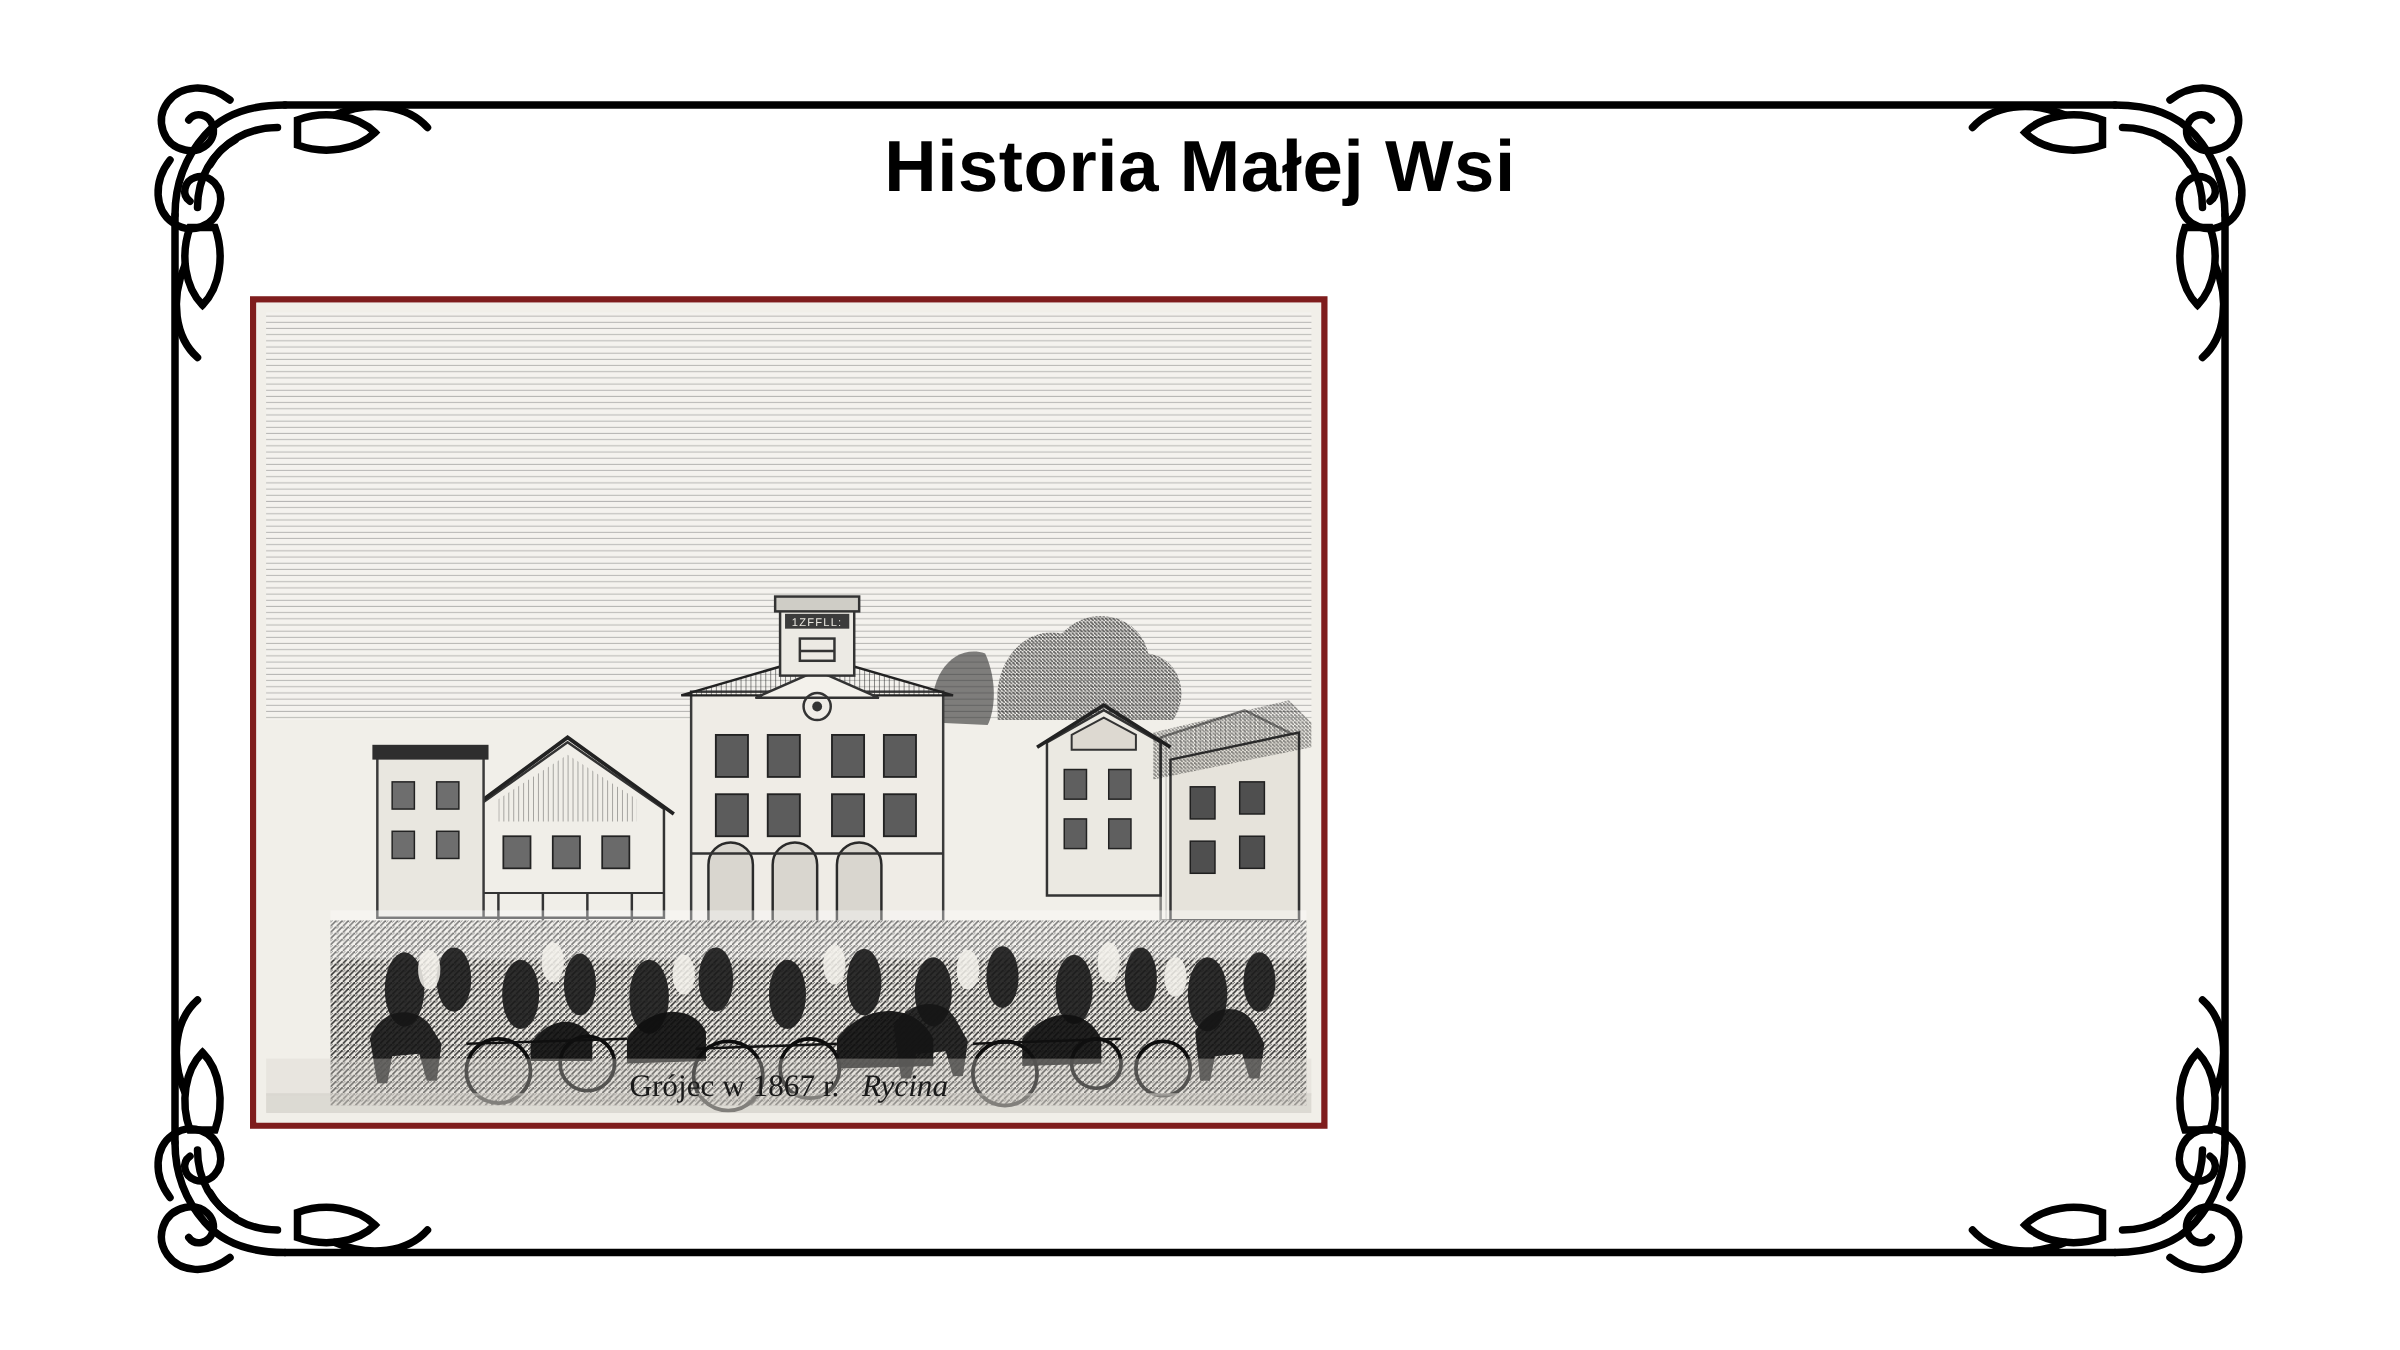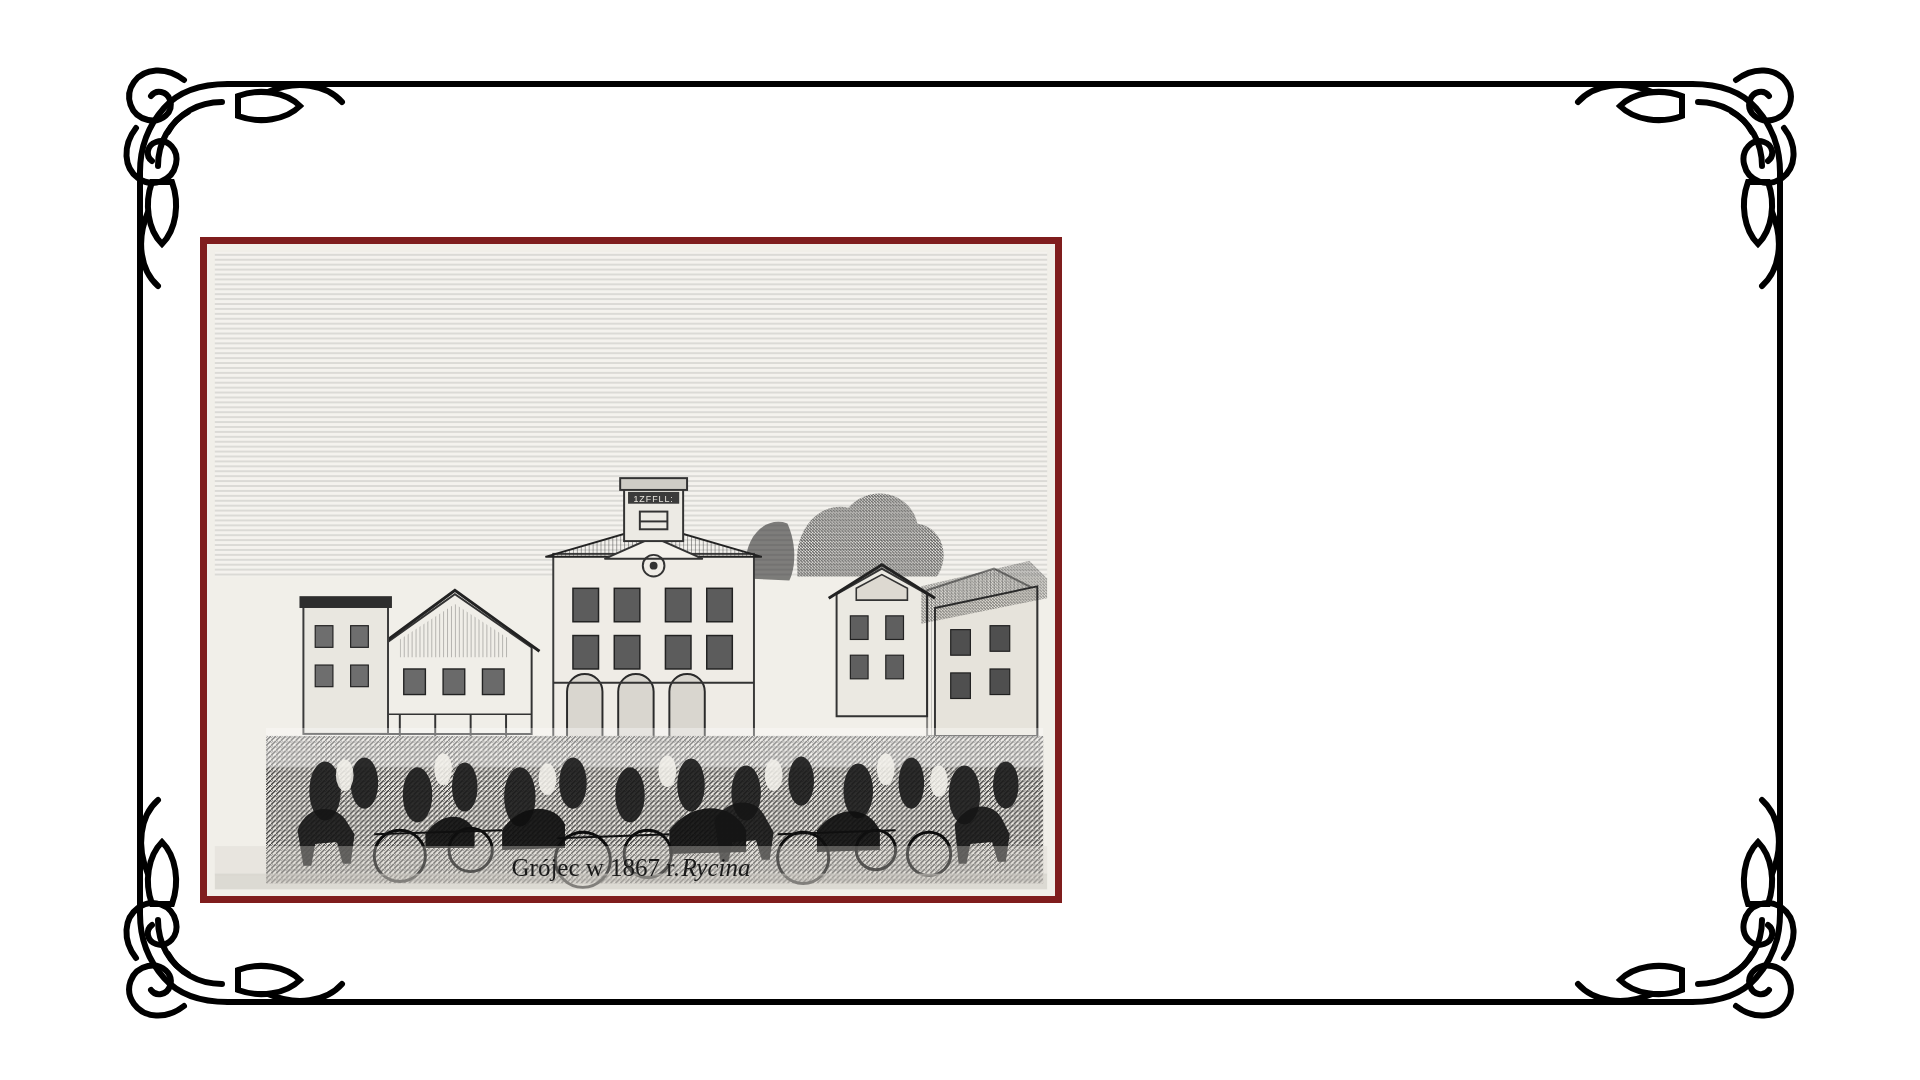--- a/index.html
+++ b/index.html
@@ -45,41 +45,41 @@
 
   
   .picture-wrap {
     position: absolute;
     left: 200px;
     top: 237px;
     width: 862px;
     height: 666px;
     background: #f2f0ec;
     overflow: hidden;
-    border: 7px solid #7f1d1d;
+    border: 5px solid #7f1d1d;
     box-sizing: border-box;
   }
   .engraving {
     position: absolute;
     inset: 0;
     display: block;
   }
   .caption {
     position: absolute;
     left: 0;
     bottom: 14px;
     width: 100%;
     text-align: center;
     font-family: "Liberation Serif", serif;
     font-size: 25px;
     color: #1a1a1a;
   }
   .caption .cap-italic {
     font-style: italic;
-    padding-left: 2px;
+    padding-left: 18px;
   }
 
   
   .body-text {
     position: absolute;
     left: 1070px;
     top: 497px;
     width: 740px;
     text-align: center;
     font-size: 31px;
@@ -138,20 +138,21 @@
         <path d="M1666 896 C 1680 878, 1678 856, 1664 846 C 1650 836, 1630 842, 1626 860 C 1623 874, 1634 886, 1646 882 C 1655 879, 1657 868, 1650 863"></path>
         <path d="M1618 944 C 1636 958, 1658 956, 1668 942 C 1678 928, 1672 908, 1654 904 C 1640 901, 1628 912, 1632 924 C 1635 933, 1646 935, 1651 928"></path>
         <path d="M1564 928 C 1542 936, 1516 932, 1502 918 C 1516 904, 1542 900, 1564 908 Z"></path>
         <path d="M1650 842 C 1658 820, 1654 794, 1640 780 C 1626 794, 1622 820, 1630 842 Z"></path>
         <path d="M1534 932 C 1506 944, 1476 940, 1460 922"></path>
         <path d="M1654 812 C 1666 784, 1662 754, 1644 738"></path>
       </g>
     </svg>
   </div>
 
+  <div class="title">Historia Małej Wsi</div>
 
   <div class="picture-wrap">
     <svg class="engraving" viewBox="0 0 862 666" preserveAspectRatio="none" xmlns="http://www.w3.org/2000/svg">
       <defs>
         <pattern id="skyhatch" width="6" height="5" patternUnits="userSpaceOnUse">
           <line x1="0" y1="1" x2="6" y2="1" stroke="#5d5d5d" stroke-width="0.8" opacity="0.55"></line>
         </pattern>
         <pattern id="roofhatch" width="4" height="4" patternUnits="userSpaceOnUse">
           <line x1="0" y1="0" x2="0" y2="4" stroke="#2a2a2a" stroke-width="1.1" opacity="0.8"></line>
         </pattern>

